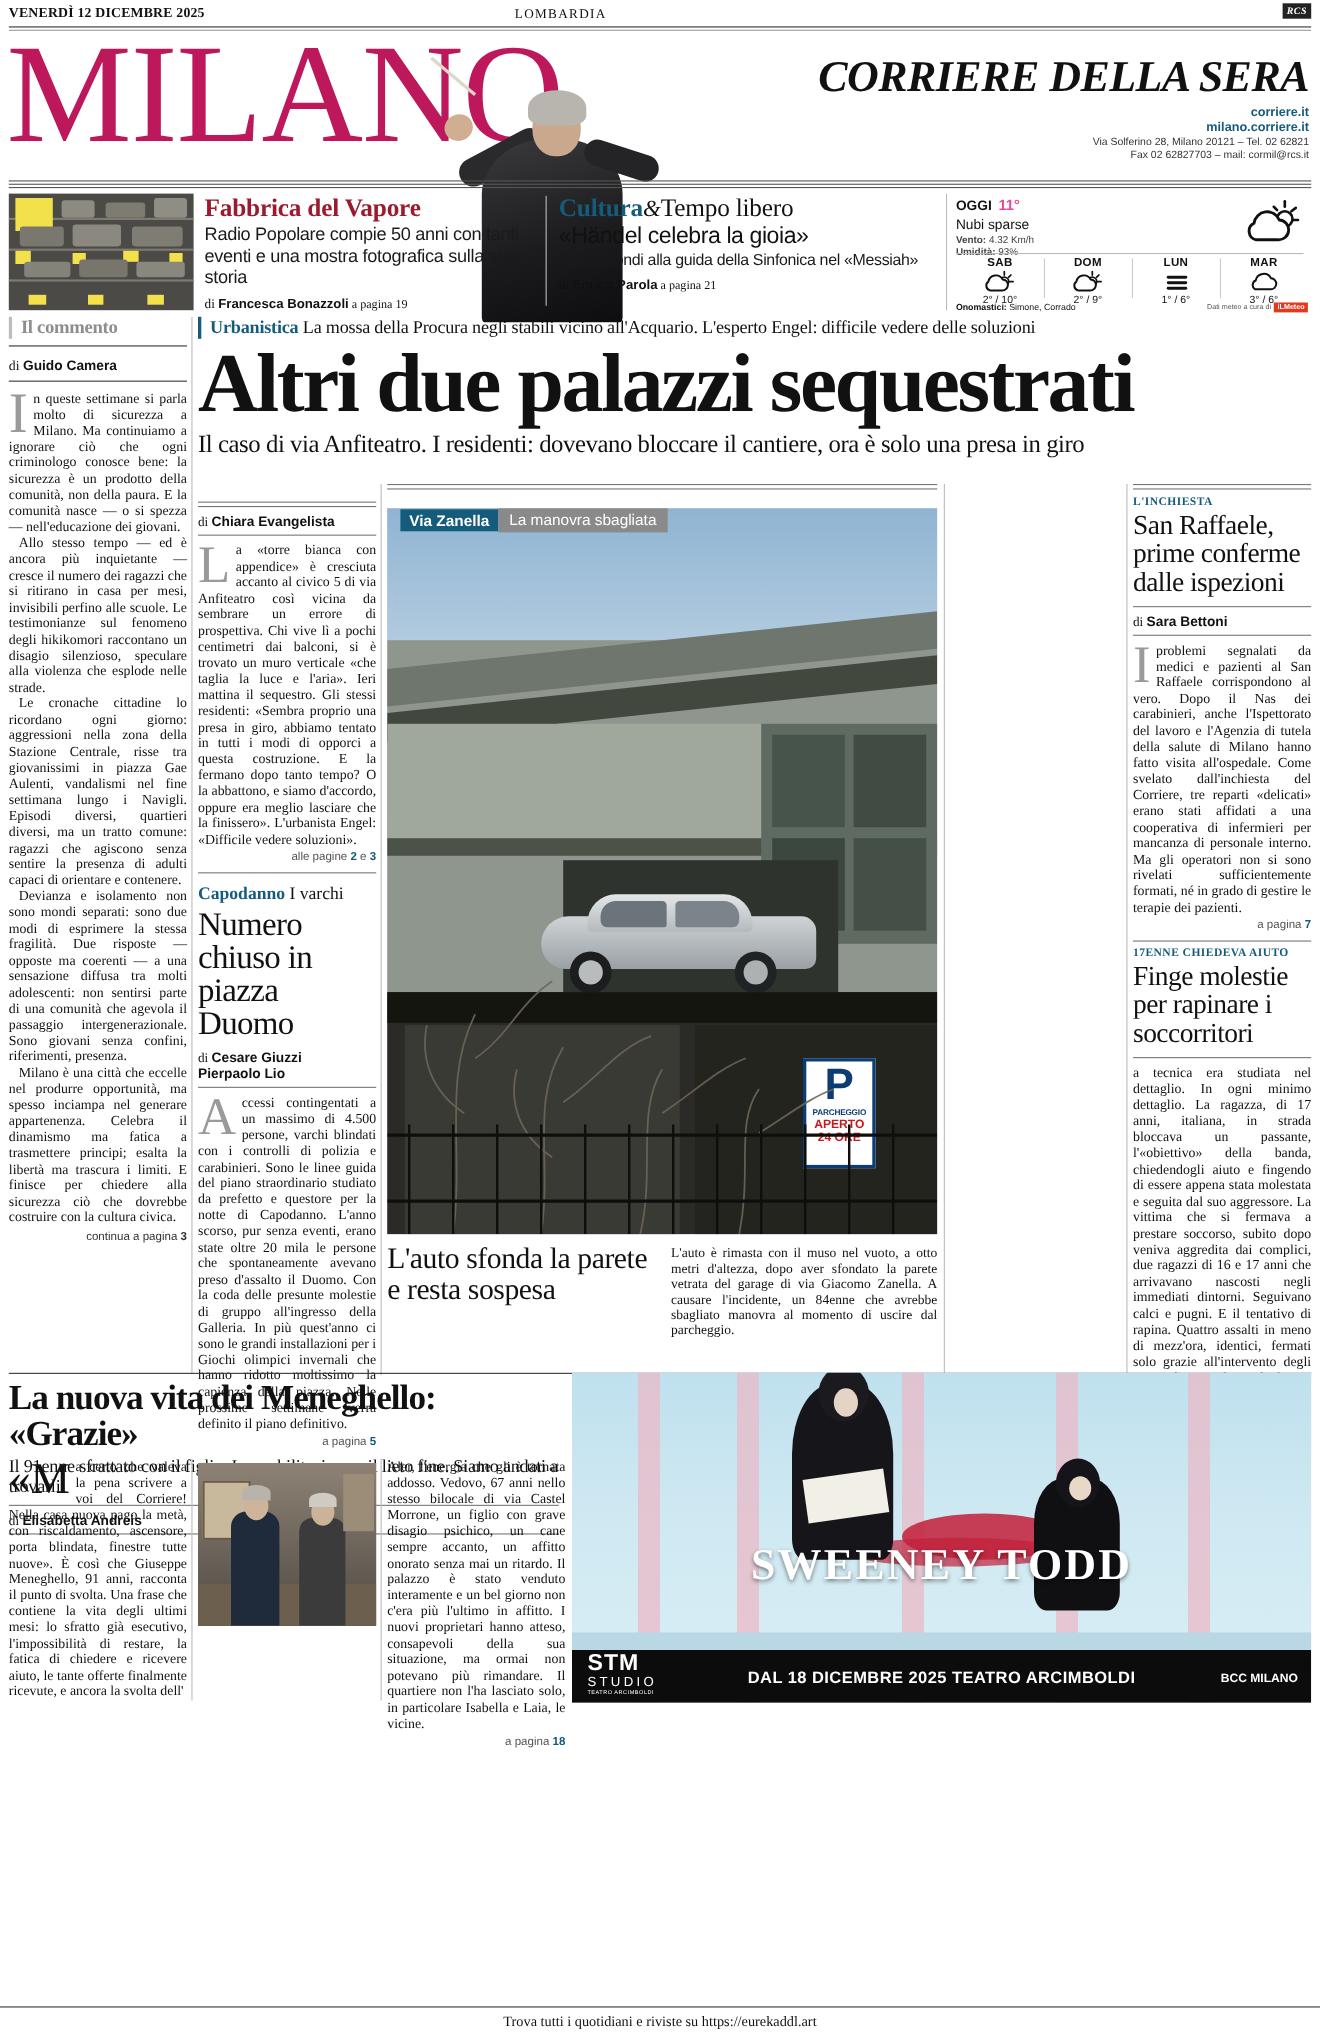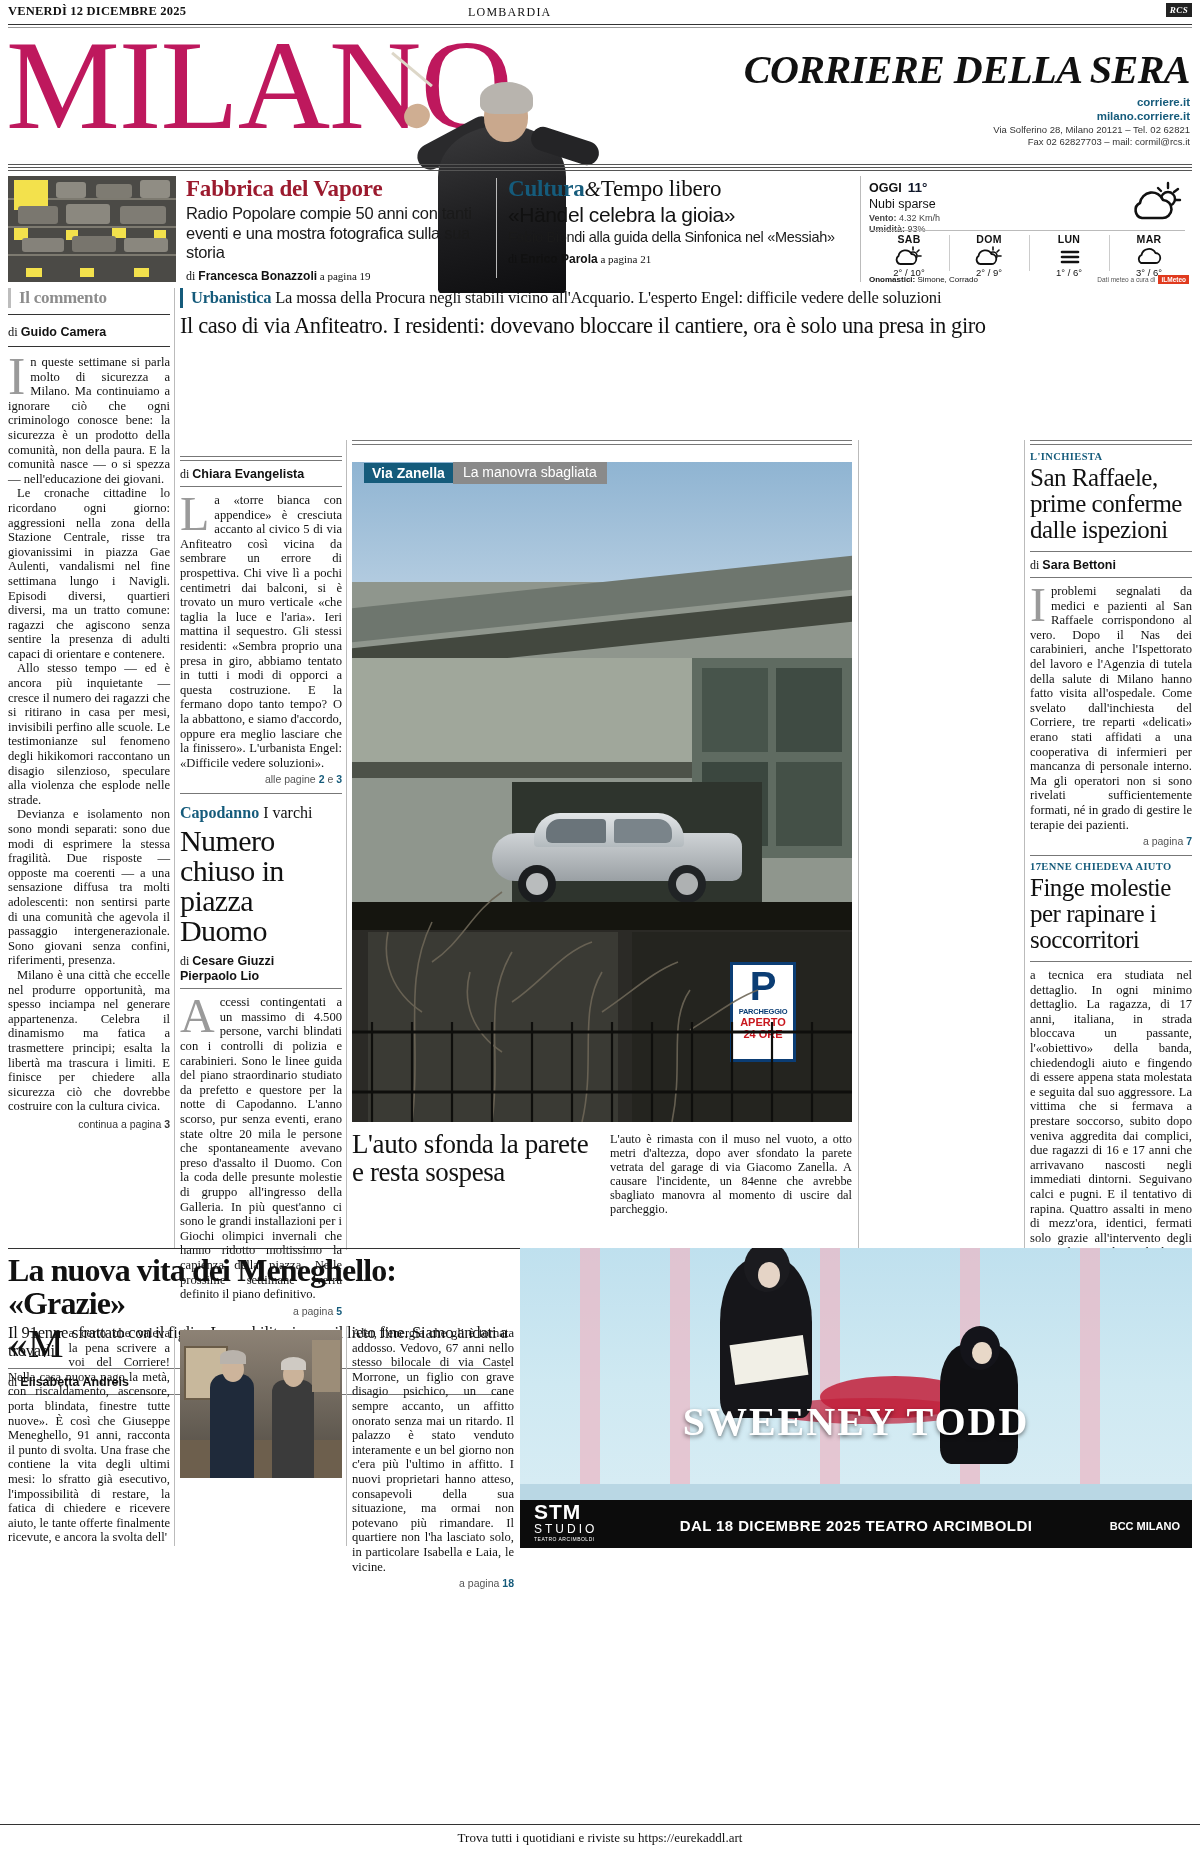--- a/index.html
+++ b/index.html
@@ -84,21 +84,21 @@
   .teaser .byline .pg { font-size:11px; }
   #t1 { left:178px; width:300px; }
   #t2 { left:500px; width:330px; }
   .vsep { position:absolute; top:14px; width:0; height:100px; border-left:1px solid #bbb; }
 
   
   #weather { position:absolute; left:852px; top:12px; width:332px; height:106px;
      border-left:1px solid #bbb; padding-left:8px; font-family:"Liberation Sans",sans-serif; }
   #weather .today { position:absolute; left:8px; top:2px; }
   #weather .oggi { font-weight:bold; font-size:12.5px; }
-  #weather .deg { font-weight:bold; font-size:13.5px; color:#0f172a; margin-left:6px; }
+  #weather .deg { font-weight:bold; font-size:13.5px; color:#ec4899; margin-left:6px; }
   #weather .cond { font-size:12.5px; margin-top:1px; }
   #weather .small { font-size:9px; color:#444; margin-top:2px; line-height:11px; }
   #weather .small b{font-size:9px}
   #weather .bigicon { position:absolute; right:10px; top:4px; width:54px; height:44px; }
   #weather .divider { position:absolute; left:8px; top:54px; width:316px; border-top:1px solid #bbb; }
   #wdays { position:absolute; left:8px; top:57px; width:320px; display:flex; }
   #wdays .wd { flex:1; text-align:center; position:relative; }
   #wdays .wd + .wd:before{ content:""; position:absolute; left:0; top:2px; height:36px; border-left:1px solid #ccc;}
   #wdays .wd .d { font-weight:bold; font-size:10.5px; letter-spacing:.3px; }
   #wdays .wd .ic { height:22px; }
@@ -399,32 +399,33 @@
 
 <div id="main">
 
   <div id="comment">
     <div class="lbl">Il commento</div>
     <div class="ruleA"></div>
     <div class="by"><span>di </span><b>Guido Camera</b></div>
     <div class="ruleB"></div>
     <div class="body">
       <p class="first"><span class="dropcap">I</span><span>n queste settimane si parla molto di sicurezza a Milano. Ma continuiamo a ignorare ciò che ogni criminologo conosce bene: la sicurezza è un prodotto della comunità, non della paura. E la comunità nasce — o si spezza — nell'educazione dei giovani.</span></p>
+      <p>Allo stesso tempo — ed è ancora più inquietante — cresce il numero dei ragazzi che si ritirano in casa per mesi, invisibili perfino alle scuole. Le testimonianze sul fenomeno degli hikikomori raccontano un disagio silenzioso, speculare alla violenza che esplode nelle strade.</p>
       <p>Le cronache cittadine lo ricordano ogni giorno: aggressioni nella zona della Stazione Centrale, risse tra giovanissimi in piazza Gae Aulenti, vandalismi nel fine settimana lungo i Navigli. Episodi diversi, quartieri diversi, ma un tratto comune: ragazzi che agiscono senza sentire la presenza di adulti capaci di orientare e contenere.</p>
-      <p>Allo stesso tempo — ed è ancora più inquietante — cresce il numero dei ragazzi che si ritirano in casa per mesi, invisibili perfino alle scuole. Le testimonianze sul fenomeno degli hikikomori raccontano un disagio silenzioso, speculare alla violenza che esplode nelle strade.</p>
       <p>Devianza e isolamento non sono mondi separati: sono due modi di esprimere la stessa fragilità. Due risposte — opposte ma coerenti — a una sensazione diffusa tra molti adolescenti: non sentirsi parte di una comunità che agevola il passaggio intergenerazionale. Sono giovani senza confini, riferimenti, presenza.</p>
       <p>Milano è una città che eccelle nel produrre opportunità, ma spesso inciampa nel generare appartenenza. Celebra il dinamismo ma fatica a trasmettere principi; esalta la libertà ma trascura i limiti. E finisce per chiedere alla sicurezza ciò che dovrebbe costruire con la cultura civica.</p>
     </div>
     <div class="cont"><span>continua a pagina </span><b>3</b></div>
   </div>
 
   <div class="colrule" style="left:166px; top:0; height:960px"></div>
 
   <div id="headwrap">
     <div id="kicker"><b>Urbanistica</b><span> La mossa della Procura negli stabili vicino all'Acquario. L'esperto Engel: difficile vedere delle soluzioni</span></div>
+    <div id="bigtitle">Altri due palazzi sequestrati</div>
     <div id="subtitle">Il caso di via Anfiteatro. I residenti: dovevano bloccare il cantiere, ora è solo una presa in giro</div>
   </div>
 
   <div id="c2">
     <div class="thinrules"></div>
     <div class="byl"><span>di </span><b>Chiara Evangelista</b></div>
     <div style="border-top:1px solid #777;margin-bottom:6px"></div>
     <div class="bodytext">
       <p class="first"><span class="dc">L</span><span>a «torre bianca con appendice» è cresciuta accanto al civico 5 di via Anfiteatro così vicina da sembrare un errore di prospettiva. Chi vive lì a pochi centimetri dai balconi, si è trovato un muro verticale «che taglia la luce e l'aria». Ieri mattina il sequestro. Gli stessi residenti: «Sembra proprio una presa in giro, abbiamo tentato in tutti i modi di opporci a questa costruzione. E la fermano dopo tanto tempo? O la abbattono, e siamo d'accordo, oppure era meglio lasciare che la finissero». L'urbanista Engel: «Difficile vedere soluzioni».</span></p>
     </div>

